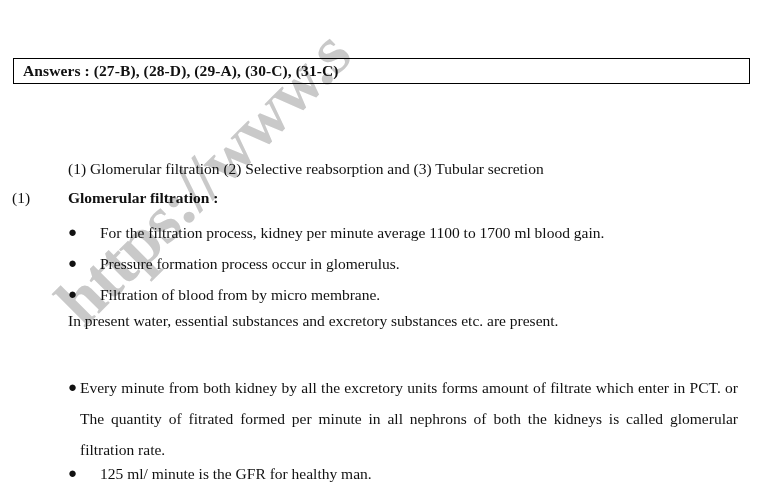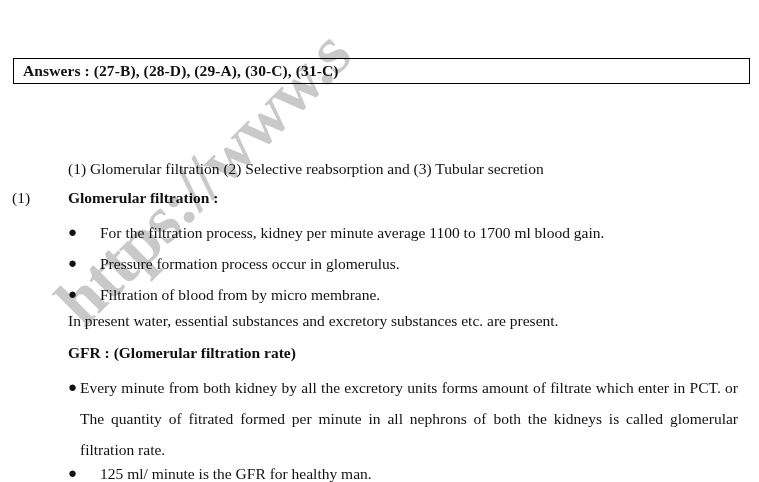--- a/index.html
+++ b/index.html
@@ -162,21 +162,20 @@
       <span class="dot">●</span>
       <span class="btext nowrap">Pressure formation process occur in glomerulus.</span>
     </div>
     <div class="bullet-row" style="top:279px;">
       <span class="dot">●</span>
       <span class="btext nowrap">Filtration of blood from by micro membrane.</span>
     </div>
 
     <div class="line ind" style="top:311px;">In present water, essential substances and excretory substances etc. are present.</div>
 
-    <div class="line ind bold" style="top:343px;">GFR : (Glomerular  filtration  rate)</div>
 
     <div class="bullet-row" style="top:372px;">
       <span class="dot">●</span>
       <span class="btext justified">Every minute from both kidney by all the excretory units forms amount of filtrate which enter in PCT. or The quantity of fitrated formed per minute in all nephrons of both the kidneys is called glomerular filtration rate.</span>
     </div>
     <div class="bullet-row" style="top:458px;">
       <span class="dot">●</span>
       <span class="btext nowrap">125 ml/ minute is the GFR for healthy man.</span>
     </div>
 

